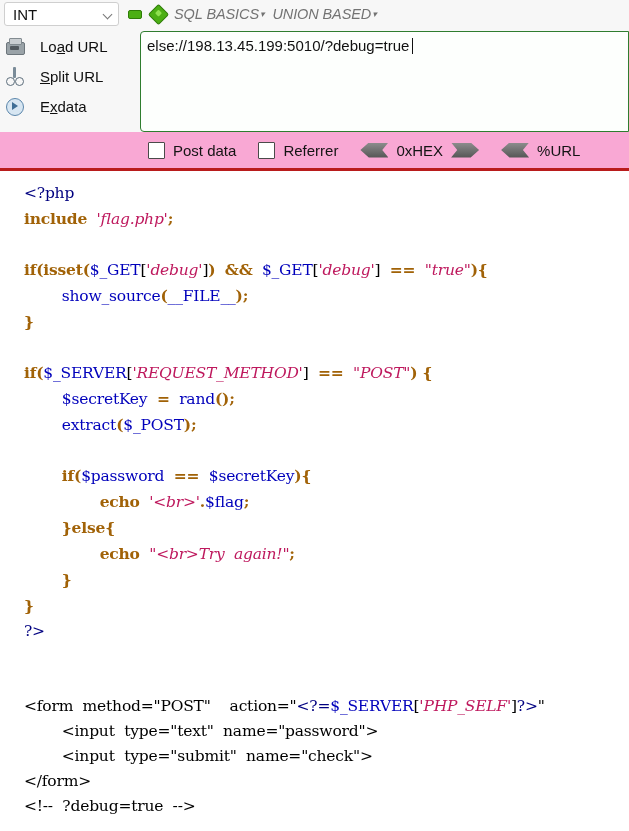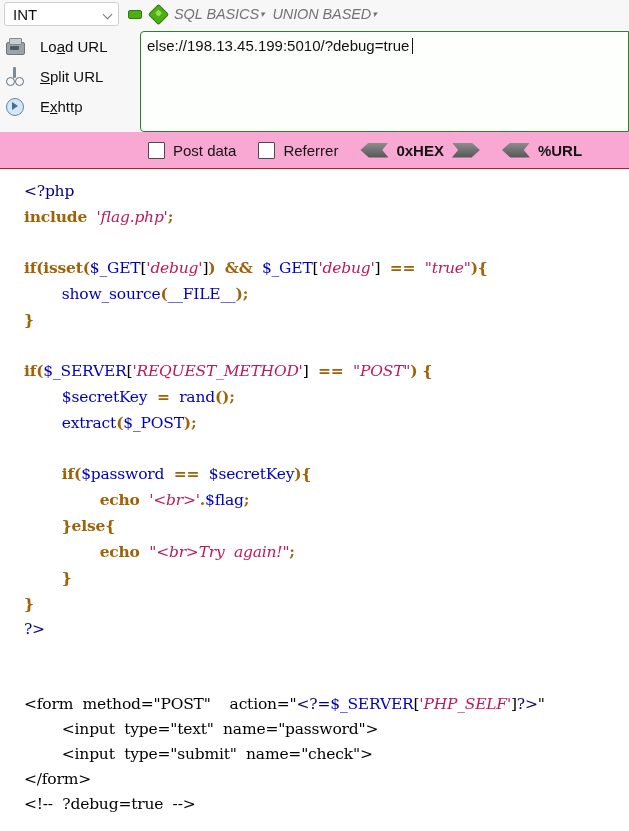--- a/index.html
+++ b/index.html
@@ -12,21 +12,21 @@
     height: 831px;
     overflow: hidden;
     font-family: "Liberation Sans", sans-serif;
     -webkit-font-smoothing: antialiased;
   }
 
   
   #hackbar {
     width: 629px;
     background: #f7f7f7;
-    border-bottom: 1px solid #b91c1c;
+    border-bottom: 3px solid #b91c1c;
     box-sizing: border-box;
   }
 
   
   .hb-menubar {
     display: flex;
     align-items: center;
     height: 28px;
     padding: 0;
     background: #f7f7f7;
@@ -233,21 +233,21 @@
     width: 15px; height: 15px;
     border: 1.6px solid #4a4a4a;
     background: #ffffff;
     border-radius: 1px;
   }
   .cb-label {
     font-size: 15px;
     color: #141414;
     margin-left: 8px;
   }
-  .enc-group { display:flex; align-items:center;font-weight:bold; }
+  .enc-group { display:flex; align-items:center; }
   .enc-label {
     font-size: 15px;
     color: #141414;
     margin: 0 8px;
   }
   .arrow-l, .arrow-r {
     width: 28px; height: 15px;
     background: linear-gradient(#8c8c8c, #555);
   }
   .arrow-l { clip-path: polygon(0% 50%, 30% 0%, 100% 0%, 78% 50%, 100% 100%, 30% 100%); }
@@ -331,21 +331,21 @@
       <div class="hb-action">
         <span class="ico ico-split">
             <i></i>
             <b></b>
           </span>
         <span class="label"><span></span><u>S</u><span>plit URL</span></span>
       </div>
 
       <div class="hb-action">
         <span class="ico ico-exec"></span>
-        <span class="label"><span>E</span><u>x</u><span>http</span></span>
+        <span class="label"><span>E</span><u>x</u><span>data</span></span>
       </div>
 
     </div>
 
     <div class="hb-url-wrap">
       <div class="hb-url"><span>else://198.13.45.199:5010/?debug=true</span><span class="caret-bar"></span></div>
     </div>
   </div>
 
   <div class="hb-optbar">

